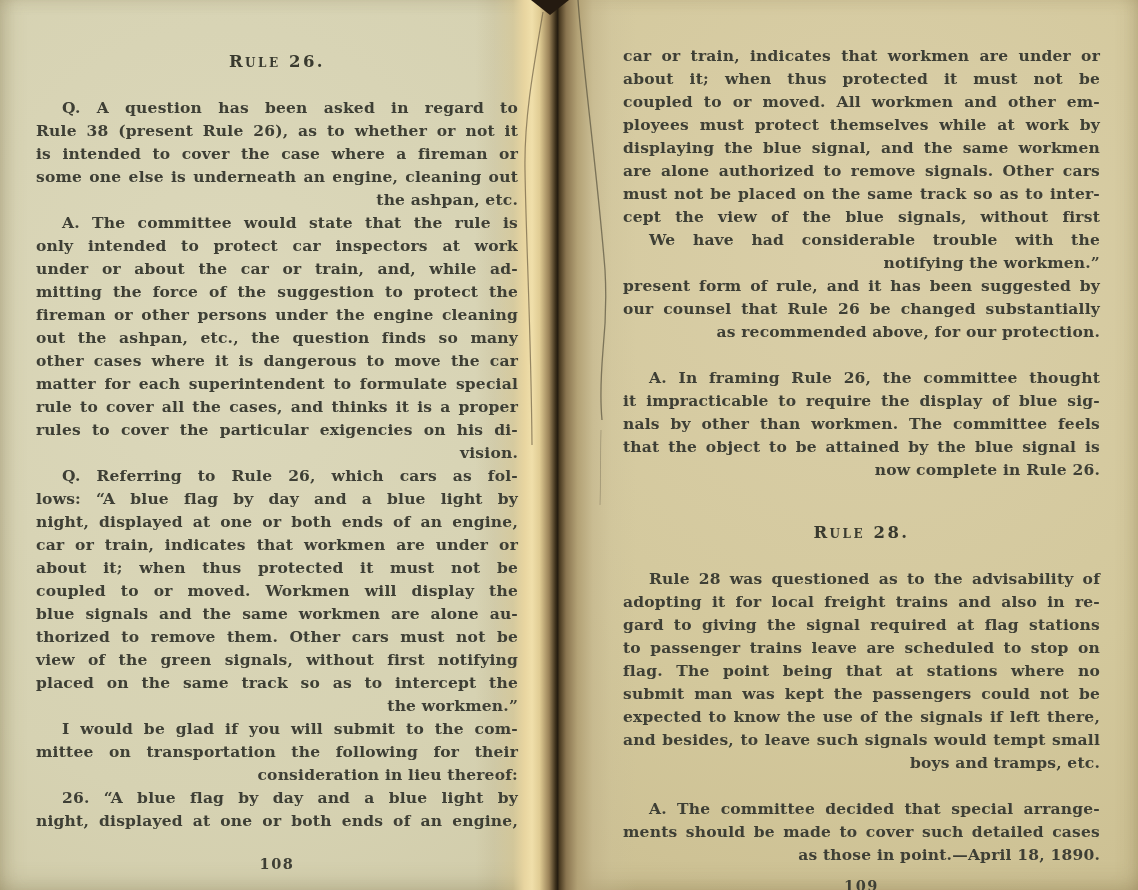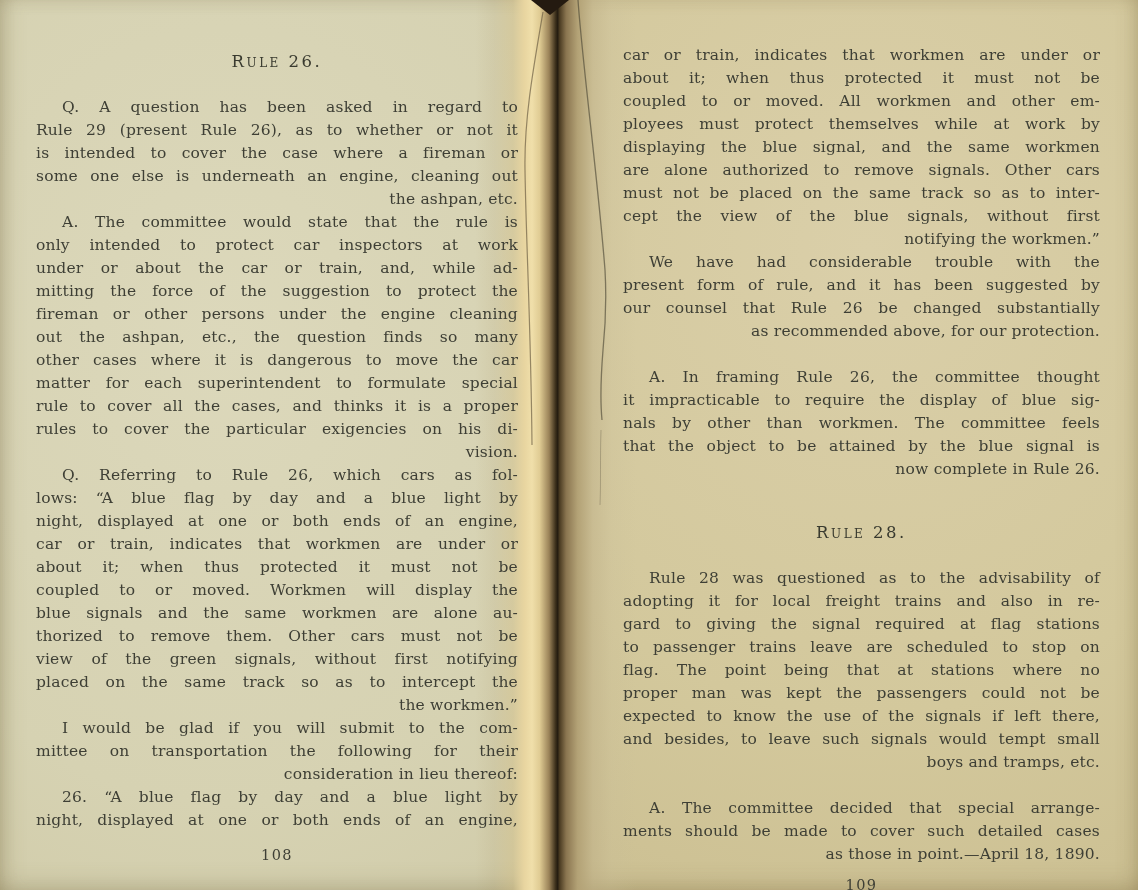--- a/index.html
+++ b/index.html
@@ -19,21 +19,21 @@
   }
   .page-right {
     width:601px;
     background: radial-gradient(ellipse 130% 95% at 55% 28%, #dacfa9 0%, #d3c89c 55%, #c8bb8d 100%);
     box-shadow: inset -12px 0 22px -12px rgba(110,90,50,.30),
                 inset 0 -14px 24px -12px rgba(110,90,50,.32),
                 inset 0 10px 18px -12px rgba(110,90,50,.15);
   }
   .textcol {
     position:relative; z-index:3;
-    color:#3e3f35; font-weight:normal;
+    color:#3e3f35; font-weight:bold;
     font-size:15.5px; line-height:23px; letter-spacing:0.2px;
   }
   .page-left  .textcol { margin:50px 19px 0 36px; width:482px; }
   .page-right .textcol { margin:44px 38px 0 86px; width:477px; }
   .ln { min-height:23px; }
   .h  { text-align:center; font-variant:small-caps; letter-spacing:2.5px; font-size:16.5px; color:#393a2f; }
   .f  { text-indent:26px; text-align:justify; text-align-last:justify; }
   .j  { text-align:justify; text-align-last:justify; }
   .l  { text-align:right; }
   .g1 { height:12px; } .ga { height:16px; } .gb { height:40px; } .gc { height:15px; }
@@ -71,21 +71,21 @@
 </head>
 <body>
 
 <div class="book">
 
   <div class="page page-left">
     <div class="textcol">
         <div class="ln h">Rule 26.</div>
         <div class="ln g1"></div>
         <div class="ln f">Q. A question has been asked in regard to</div>
-        <div class="ln j">Rule 29 (present Rule 26), as to whether or not it</div>
+        <div class="ln j">Rule 38 (present Rule 26), as to whether or not it</div>
         <div class="ln j">is intended to cover the case where a fireman or</div>
         <div class="ln j">some one else is underneath an engine, cleaning out</div>
         <div class="ln l">the ashpan, etc.</div>
         <div class="ln f">A. The committee would state that the rule is</div>
         <div class="ln j">only intended to protect car inspectors at work</div>
         <div class="ln j">under or about the car or train, and, while ad-</div>
         <div class="ln j">mitting the force of the suggestion to protect the</div>
         <div class="ln j">fireman or other persons under the engine cleaning</div>
         <div class="ln j">out the ashpan, etc., the question finds so many</div>
         <div class="ln j">other cases where it is dangerous to move the car</div>
@@ -103,53 +103,53 @@
         <div class="ln j">thorized to remove them. Other cars must not be</div>
         <div class="ln j">view of the green signals, without first notifying</div>
         <div class="ln j">placed on the same track so as to intercept the</div>
         <div class="ln l">the workmen.”</div>
         <div class="ln f">I would be glad if you will submit to the com-</div>
         <div class="ln j">mittee on transportation the following for their</div>
         <div class="ln l">consideration in lieu thereof:</div>
         <div class="ln f">26. “A blue flag by day and a blue light by</div>
         <div class="ln j">night, displayed at one or both ends of an engine,</div>
       </div>
-    <div class="textcol pagenum" style="margin-top:12px;">108</div>
+    <div class="textcol pagenum" style="margin-top:20px;">108</div>
   </div>
 
   <div class="page page-right">
     <div class="textcol">
         <div class="ln j">car or train, indicates that workmen are under or</div>
         <div class="ln j">about it; when thus protected it must not be</div>
         <div class="ln j">coupled to or moved. All workmen and other em-</div>
         <div class="ln j">ployees must protect themselves while at work by</div>
         <div class="ln j">displaying the blue signal, and the same workmen</div>
         <div class="ln j">are alone authorized to remove signals. Other cars</div>
         <div class="ln j">must not be placed on the same track so as to inter-</div>
         <div class="ln j">cept the view of the blue signals, without first</div>
+        <div class="ln f">We have had considerable trouble with the</div>
         <div class="ln l">notifying the workmen.”</div>
-        <div class="ln f">We have had considerable trouble with the</div>
         <div class="ln j">present form of rule, and it has been suggested by</div>
         <div class="ln j">our counsel that Rule 26 be changed substantially</div>
         <div class="ln l">as recommended above, for our protection.</div>
         <div class="ln ga"></div>
         <div class="ln f">A. In framing Rule 26, the committee thought</div>
         <div class="ln j">it impracticable to require the display of blue sig-</div>
         <div class="ln j">nals by other than workmen. The committee feels</div>
         <div class="ln j">that the object to be attained by the blue signal is</div>
         <div class="ln l">now complete in Rule 26.</div>
         <div class="ln gb"></div>
         <div class="ln h">Rule 28.</div>
         <div class="ln gc"></div>
         <div class="ln f">Rule 28 was questioned as to the advisability of</div>
         <div class="ln j">adopting it for local freight trains and also in re-</div>
         <div class="ln j">gard to giving the signal required at flag stations</div>
         <div class="ln j">to passenger trains leave are scheduled to stop on</div>
         <div class="ln j">flag. The point being that at stations where no</div>
-        <div class="ln j">proper man was kept the passengers could not be</div>
+        <div class="ln j">submit man was kept the passengers could not be</div>
         <div class="ln j">expected to know the use of the signals if left there,</div>
         <div class="ln j">and besides, to leave such signals would tempt small</div>
         <div class="ln l">boys and tramps, etc.</div>
         <div class="ln ga"></div>
         <div class="ln f">A. The committee decided that special arrange-</div>
         <div class="ln j">ments should be made to cover such detailed cases</div>
         <div class="ln l">as those in point.—April 18, 1890.</div>
       </div>
     <div class="textcol pagenum">109</div>
   </div>

